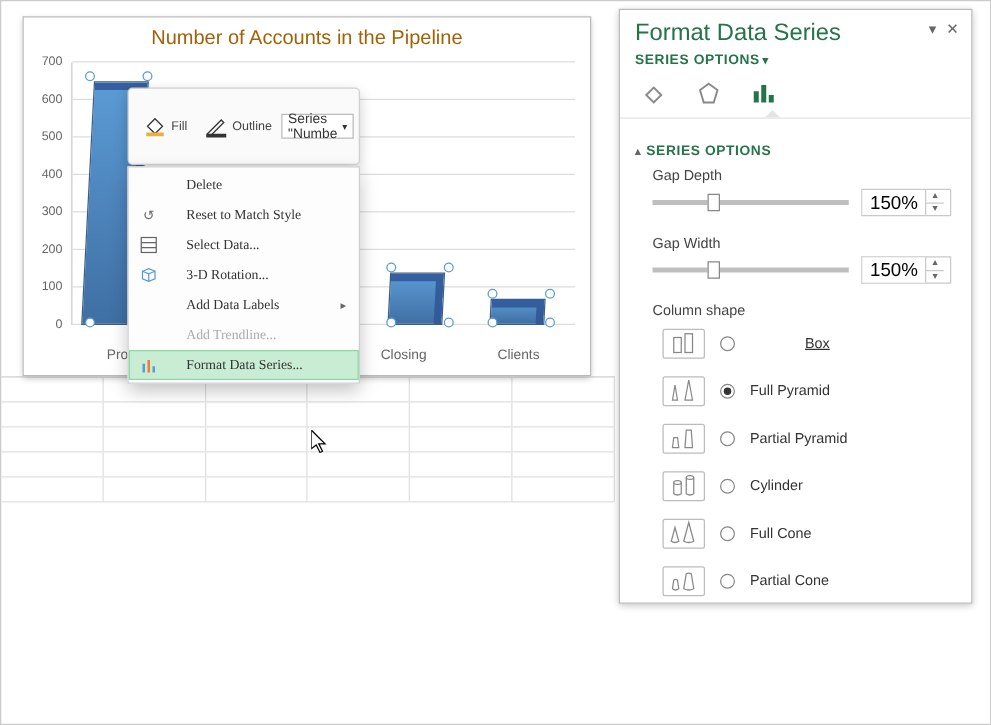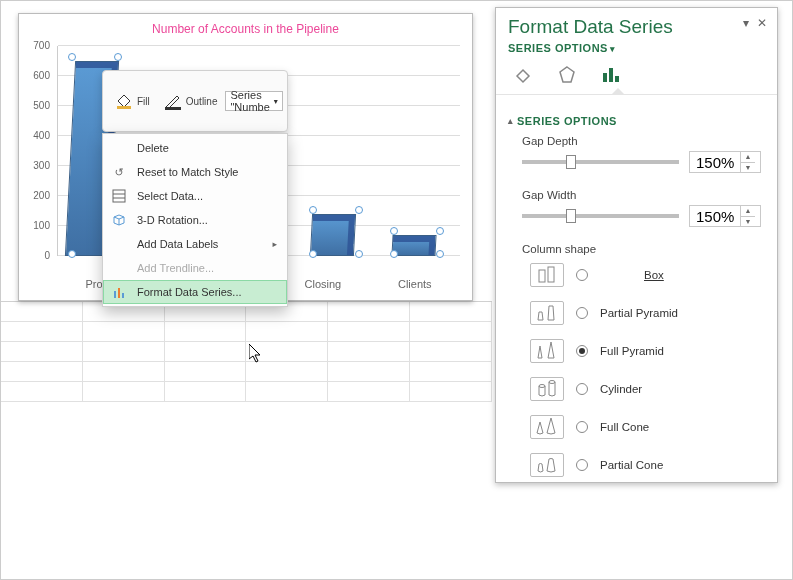--- a/index.html
+++ b/index.html
@@ -18,22 +18,22 @@
   .chart-wrap {
     position: absolute;
     left: 17px; top: 12px;
     width: 455px; height: 288px;
     border: 1px solid #bbb;
     background: #fff;
     box-shadow: 0 2px 5px rgba(0,0,0,.25);
   }
   .chart-title {
     text-align: center;
-    font-size: 12px;
-    color: #ec4899;
+    font-size: 16px;
+    color: #a16207;
     padding: 8px 0 4px;
   }
   .plot {
     position: relative;
     margin: 6px 12px 6px 38px;
     height: 210px;
     border-left: 1px solid #ccc;
   }
   .axis-y-tick {
     position: absolute;
@@ -94,24 +94,25 @@
   
   .ctxmenu {
     position: absolute; left: 101px; top: 132px;
     width: 186px;
     background: #fdfdfd;
     border: 1px solid #cfcfcf;
     box-shadow: 0 6px 14px rgba(0,0,0,.25);
     padding: 2px 0;
   }
   .ctxmenu .item {
-    display: flex; align-items: center; gap: 10px;
+    display: flex; align-items: center; gap: 22px;
     padding: 4px 10px 4px 8px;
     font-size: 11px; color: #333;
     white-space: nowrap;
+    font-family: Liberation Serif, serif;
   }
   .ctxmenu .item .icon {
     width: 16px; height: 16px; display: inline-flex; align-items: center; justify-content: center;
     color: #666;
   }
   .ctxmenu .item.disabled { color: #aaa; }
   .ctxmenu .item.highlight { background: #c8edd2; border: 1px solid #8bd9a5; padding: 3px 9px 3px 7px; }
   .ctxmenu .item .sub { margin-left: auto; font-size: 9px; color: #666; }
   .cursor {
     position: absolute; left: 248px; top: 343px; width: 16px; height: 20px; pointer-events: none;
@@ -451,36 +452,36 @@
             <rect x="5" y="6" width="6" height="12" fill="none" stroke="#888"></rect>
             <rect x="14" y="3" width="6" height="15" fill="none" stroke="#888"></rect>
           </svg>
       </span>
       <span class="cs-radio"></span>
       <span class="cs-label"><u class="accel">Box</u></span>
     </div>
     <div class="colshape-item">
       <span class="cs-icon">
         <svg width="26" height="20" viewBox="0 0 26 20">
+            <polygon points="8,18 4,18 6,6" fill="none" stroke="#888"></polygon>
+            <polygon points="20,18 14,18 17,2" fill="none" stroke="#888"></polygon>
+          </svg>
+      </span>
+      <span class="cs-radio checked"></span>
+      <span class="cs-label">Full Pyramid</span>
+    </div>
+    <div class="colshape-item">
+      <span class="cs-icon">
+        <svg width="26" height="20" viewBox="0 0 26 20">
             <polygon points="9,18 4,18 5,10 8,10" fill="none" stroke="#888"></polygon>
             <polygon points="20,18 14,18 15,4 19,4" fill="none" stroke="#888"></polygon>
           </svg>
       </span>
       <span class="cs-radio"></span>
       <span class="cs-label">Partial Pyramid</span>
-    </div>
-    <div class="colshape-item">
-      <span class="cs-icon">
-        <svg width="26" height="20" viewBox="0 0 26 20">
-            <polygon points="8,18 4,18 6,6" fill="none" stroke="#888"></polygon>
-            <polygon points="20,18 14,18 17,2" fill="none" stroke="#888"></polygon>
-          </svg>
-      </span>
-      <span class="cs-radio checked"></span>
-      <span class="cs-label">Full Pyramid</span>
     </div>
     <div class="colshape-item">
       <span class="cs-icon">
         <svg width="26" height="20" viewBox="0 0 26 20">
             <ellipse cx="8" cy="8" rx="3" ry="1.5" fill="none" stroke="#888"></ellipse>
             <path d="M5 8 L5 17 Q8 19 11 17 L11 8" fill="none" stroke="#888"></path>
             <ellipse cx="18" cy="4" rx="3" ry="1.5" fill="none" stroke="#888"></ellipse>
             <path d="M15 4 L15 17 Q18 19 21 17 L21 4" fill="none" stroke="#888"></path>
           </svg>
       </span>

